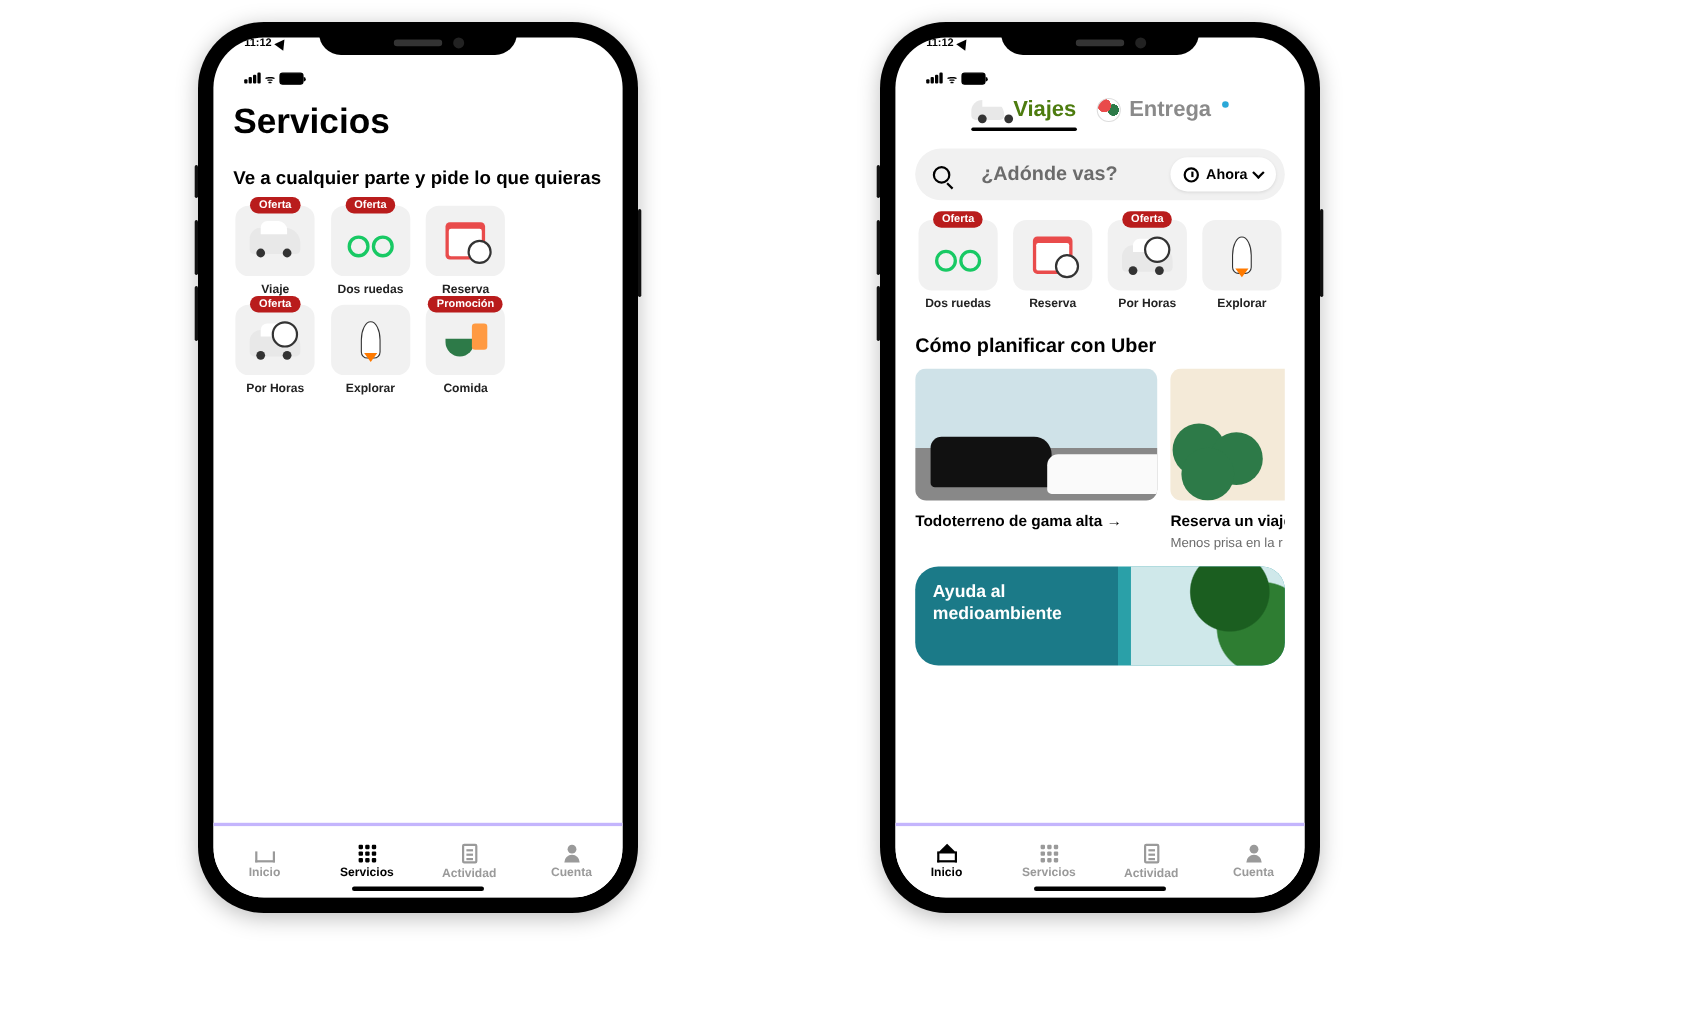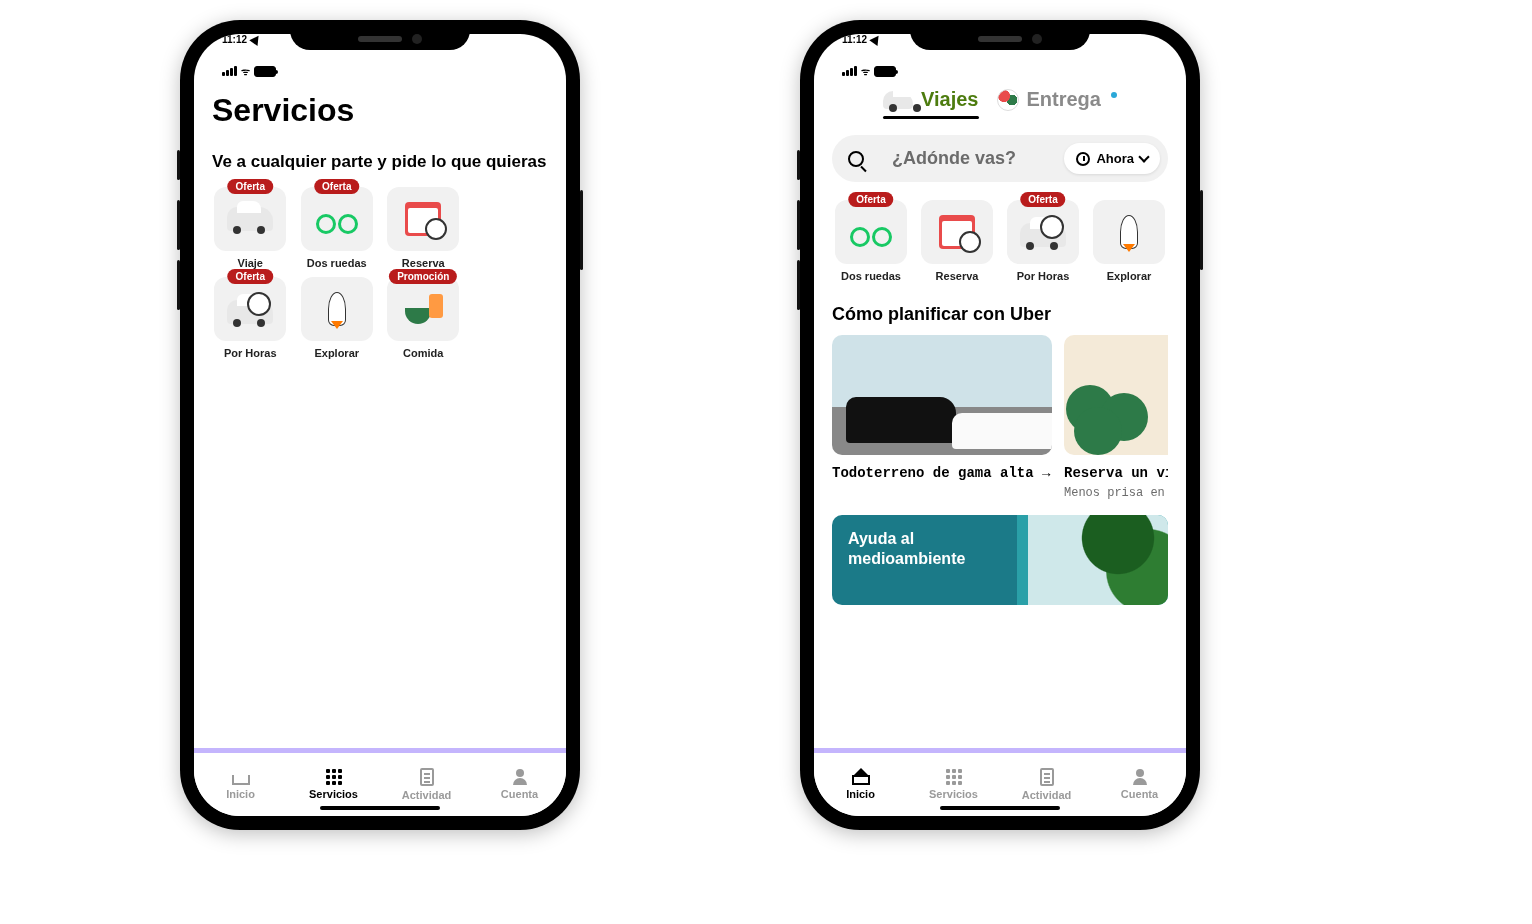--- a/index.html
+++ b/index.html
@@ -92,21 +92,21 @@
   .g-rocket{width:18px;height:34px;background:#fff;border:1px solid #333;border-radius:50% 50% 6px 6px;position:relative;}
   .g-rocket::after{content:"";position:absolute;bottom:-4px;left:50%;transform:translateX(-50%);width:0;height:0;border-left:6px solid transparent;border-right:6px solid transparent;border-top:8px solid #ff7a00;}
   .g-suitcase{width:24px;height:32px;background:#cfcfcf;border-radius:4px;position:relative;}
   .g-suitcase::before{content:"";position:absolute;top:-5px;left:7px;width:10px;height:6px;border:2px solid #999;border-bottom:none;border-radius:4px 4px 0 0;}
   .g-food{width:40px;height:30px;position:relative;}
   .g-food::before{content:"";position:absolute;bottom:0;left:2px;width:26px;height:16px;background:#2d7a48;border-radius:0 0 14px 14px;}
   .g-food::after{content:"";position:absolute;top:0;right:0;width:14px;height:24px;background:#ff9a42;border-radius:3px;}
 
   
   .bottom-nav {
-    height:68px; border-top:5px solid #c4b5fd; display:grid; grid-template-columns:repeat(4,1fr);
+    height:68px; border-top:3px solid #c4b5fd; display:grid; grid-template-columns:repeat(4,1fr);
     background:#fff;
   }
   .nav-item { display:flex; flex-direction:column; align-items:center; justify-content:center; gap:3px; cursor:pointer; color:#9a9a9a; font-size:11px; font-weight:600;}
   .nav-item.active { color:#000; }
   .ic-home{width:18px;height:16px;position:relative;}
   .ic-home::before{content:"";position:absolute;top:6px;left:0;right:0;bottom:0;border:2px solid currentColor;border-top:none;}
   .ic-home::after{content:"";position:absolute;top:-1px;left:0;width:0;height:0;border-left:9px solid transparent;border-right:9px solid transparent;border-bottom:9px solid currentColor;}
   .nav-item:not(.active) .ic-home::after{border-bottom-color:transparent;}
   .nav-item:not(.active) .ic-home::before{}
   .ic-grid{display:grid;grid-template-columns:repeat(3,4px);grid-template-rows:repeat(3,4px);gap:2px;}
@@ -130,31 +130,31 @@
   .search-row .q{font-size:18px;font-weight:600;color:#6b6b6b;flex:1;}
   .time-chip { background:#fff; border-radius:24px; padding:8px 12px; display:flex; align-items:center; gap:6px; font-size:13px; font-weight:700; box-shadow:0 1px 3px rgba(0,0,0,.1);}
   .clock-ic{width:14px;height:14px;border:2px solid #000;border-radius:50%;position:relative;}
   .clock-ic::after{content:"";position:absolute;top:2px;left:5px;width:2px;height:5px;background:#000;}
   .chev{width:8px;height:8px;border-right:2px solid #000;border-bottom:2px solid #000;transform:rotate(45deg);margin-top:-3px;}
   .section-head{display:flex;justify-content:space-between;align-items:center;margin-bottom:10px;}
   .section-head h3{font-size:18px;font-weight:700;}
   .see-all{font-size:13px;font-weight:600;color:#000;cursor:pointer;}
   .sug-row{display:grid;grid-template-columns:repeat(4,1fr);gap:8px;margin-bottom:22px;}
   .plan-title{font-size:18px;font-weight:700;margin-bottom:10px;}
-  .plan-row{display:flex;gap:12px;overflow:hidden;font-family:Liberation Mono, monospace;}
+  .plan-row{display:flex;gap:12px;overflow:hidden;}
   .plan-card{flex:0 0 220px;}
   .plan-img{height:120px;border-radius:10px;background:#b8cdd6;position:relative;overflow:hidden;}
   .plan-img.suv{background:linear-gradient(#cfe2e8 60%,#888 60%);}
   .plan-img.suv::before{content:"";position:absolute;bottom:12px;left:14px;width:110px;height:46px;background:#111;border-radius:10px 16px 4px 4px;}
   .plan-img.suv::after{content:"";position:absolute;bottom:6px;right:0;width:100px;height:36px;background:#fafafa;border-radius:10px 0 0 4px;}
   .plan-img.plant{background:#f4ead8;}
   .plan-img.plant::before{content:"";position:absolute;bottom:0;left:10px;width:48px;height:48px;background:#2d7a48;border-radius:50%;box-shadow:26px -14px #2d7a48, -8px -22px #2d7a48;}
   .plan-card h4{font-size:14px;font-weight:700;margin:10px 0 4px;}
   .plan-card p{font-size:12px;color:#6b6b6b;line-height:1.35;}
-  .env-banner{margin-top:14px;height:90px;border-radius:10px;background:linear-gradient(90deg,#1b7a88 55%,#2aa0a8 55%);padding:14px 16px;color:#fff;position:relative;overflow:hidden;}
+  .env-banner{margin-top:14px;height:90px;border-radius:21px;background:linear-gradient(90deg,#1b7a88 55%,#2aa0a8 55%);padding:14px 16px;color:#fff;position:relative;overflow:hidden;}
   .env-banner h4{font-size:16px;font-weight:700;line-height:1.25;}
   .env-banner::after{content:"";position:absolute;right:-10px;bottom:-10px;width:150px;height:110px;background:radial-gradient(circle at 60% 30%,#1b5e20 30%,transparent 31%),radial-gradient(circle at 80% 60%,#2e7d32 30%,transparent 31%),linear-gradient(#cfe8ea,#cfe8ea);border-radius:10px;}
   .loc-arrow{display:inline-block;width:0;height:0;border-left:5px solid transparent;border-right:5px solid transparent;border-bottom:9px solid #000;transform:rotate(35deg);margin-left:2px;}
   .mag{width:16px;height:16px;border:2px solid #000;border-radius:50%;position:relative;flex:0 0 16px;}
   .mag::after{content:"";position:absolute;bottom:-5px;right:-5px;width:7px;height:2px;background:#000;transform:rotate(45deg);}
 </style>
 </head>
 <body>
 
 <div class="phone">

